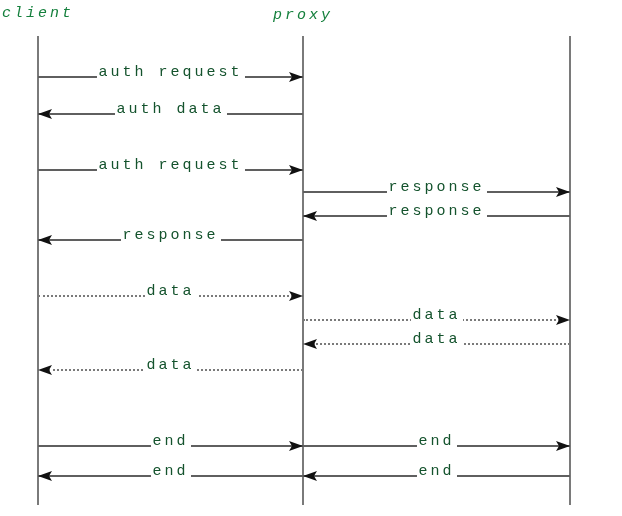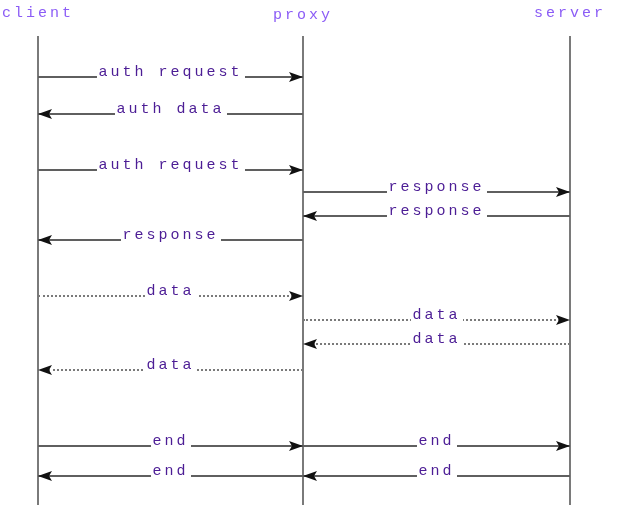--- a/index.html
+++ b/index.html
@@ -19,22 +19,23 @@
     position: absolute;
     width: 2px;
     background: #7a7a7a;
   }
   .participant-label {
     position: absolute;
     transform: translateX(-50%);
     font-size: 15px;
     line-height: 18px;
     letter-spacing: 3px;
-    color: #8b5cf6;
+    color: #15803d;
     white-space: nowrap;
+    font-style: italic;
   }
   .message {
     position: absolute;
     height: 0;
   }
   .msg-line {
     position: absolute;
     left: 0;
     right: 0;
     top: -1px;
@@ -45,21 +46,21 @@
     border-top-color: #7a7a7a;
   }
   .msg-label {
     position: absolute;
     left: 50%;
     top: -13px;
     transform: translateX(-50%);
     font-size: 15px;
     line-height: 18px;
     letter-spacing: 3px;
-    color: #4c1d95;
+    color: #14532d;
     background: #ffffff;
     padding: 0 2px;
     white-space: nowrap;
     text-align: center;
   }
   .arrowhead {
     position: absolute;
     top: -5px;
     width: 14px;
     height: 10px;
@@ -69,21 +70,20 @@
 </style>
 </head>
 <body>
 
 <div id="stage">
     <div class="lifeline" style="left: 37px; top: 36px; height: 469px; background: rgb(122, 122, 122);"></div>
     <div class="participant-label" style="left: 38px; top: 5px;">client</div>
     <div class="lifeline" style="left: 302px; top: 36px; height: 469px; background: rgb(122, 122, 122);"></div>
     <div class="participant-label" style="left: 303px; top: 7px;">proxy</div>
     <div class="lifeline" style="left: 569px; top: 36px; height: 469px; background: rgb(122, 122, 122);"></div>
-    <div class="participant-label" style="left: 570px; top: 5px;">server</div>
     <div class="message" style="left: 38px; top: 77px; width: 265px;">
       <div class="msg-line"></div>
       <svg viewBox="0 0 14 10" class="arrowhead dir-right">
         <polygon points="0,0 14,5 0,10 3,5" fill="#111111"></polygon>
       </svg>
       <span class="msg-label">auth request</span>
     </div>
     <div class="message" style="left: 38px; top: 114px; width: 265px;">
       <div class="msg-line"></div>
       <svg viewBox="0 0 14 10" class="arrowhead dir-left">

